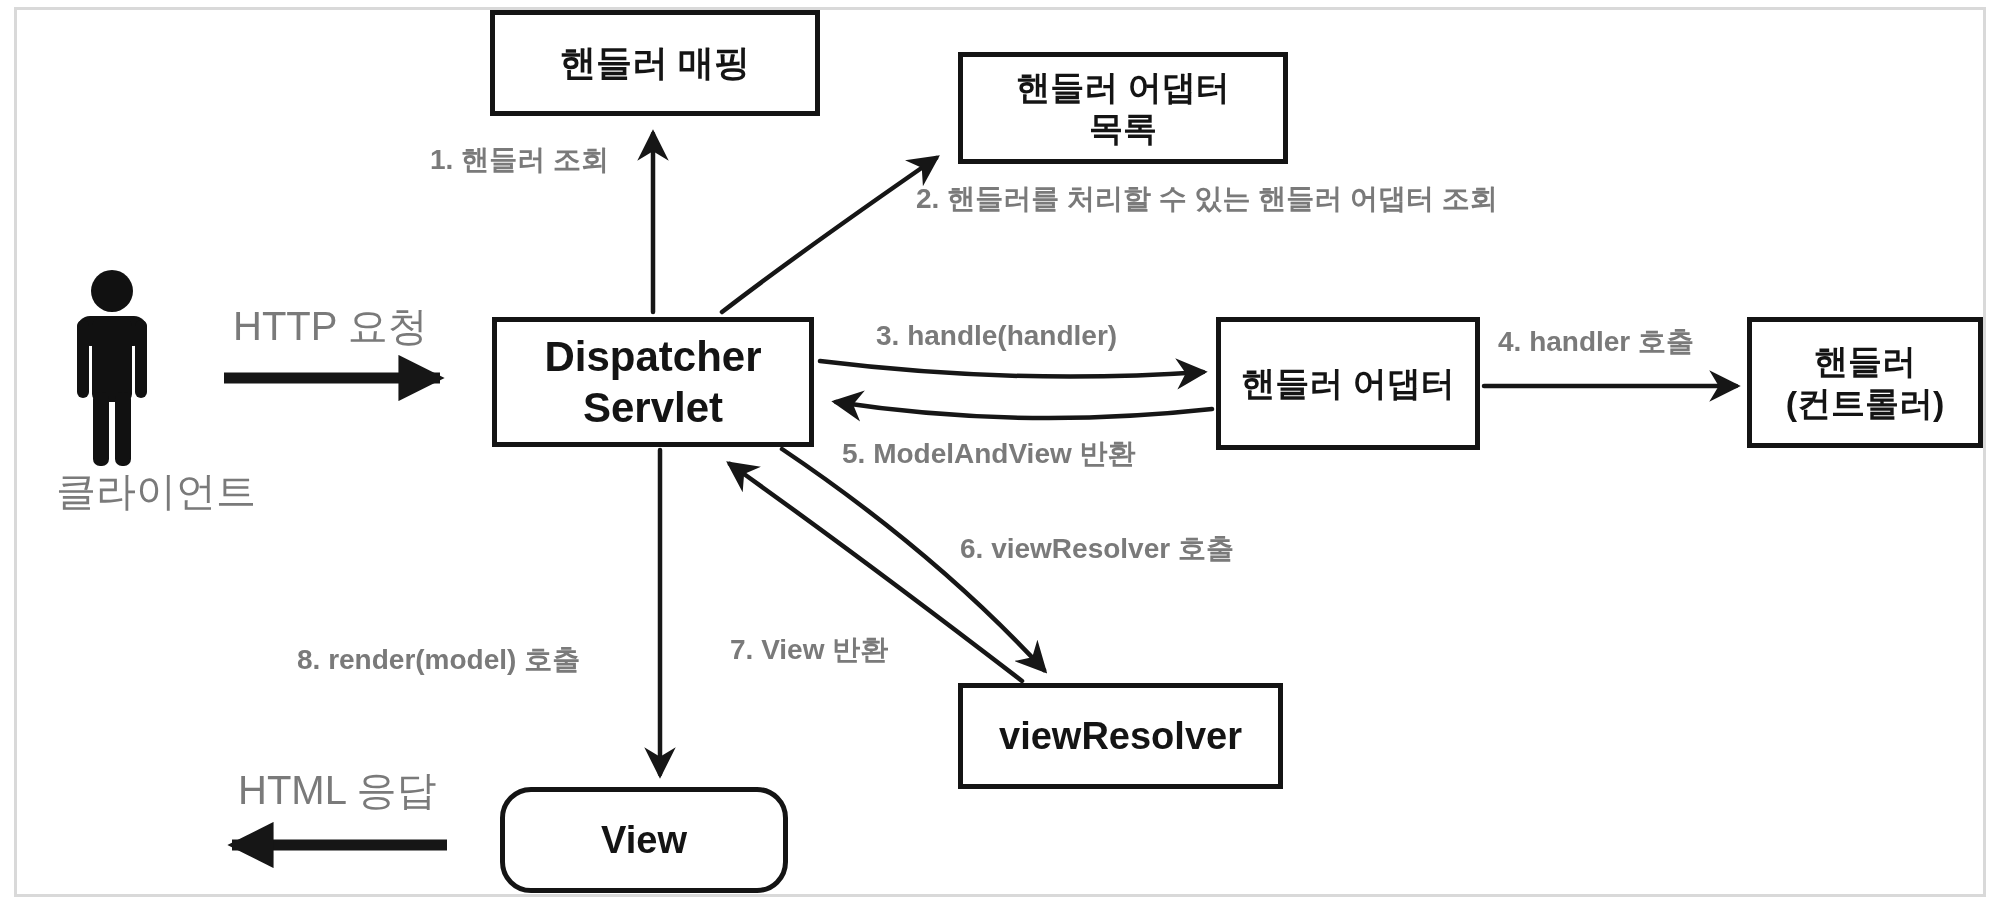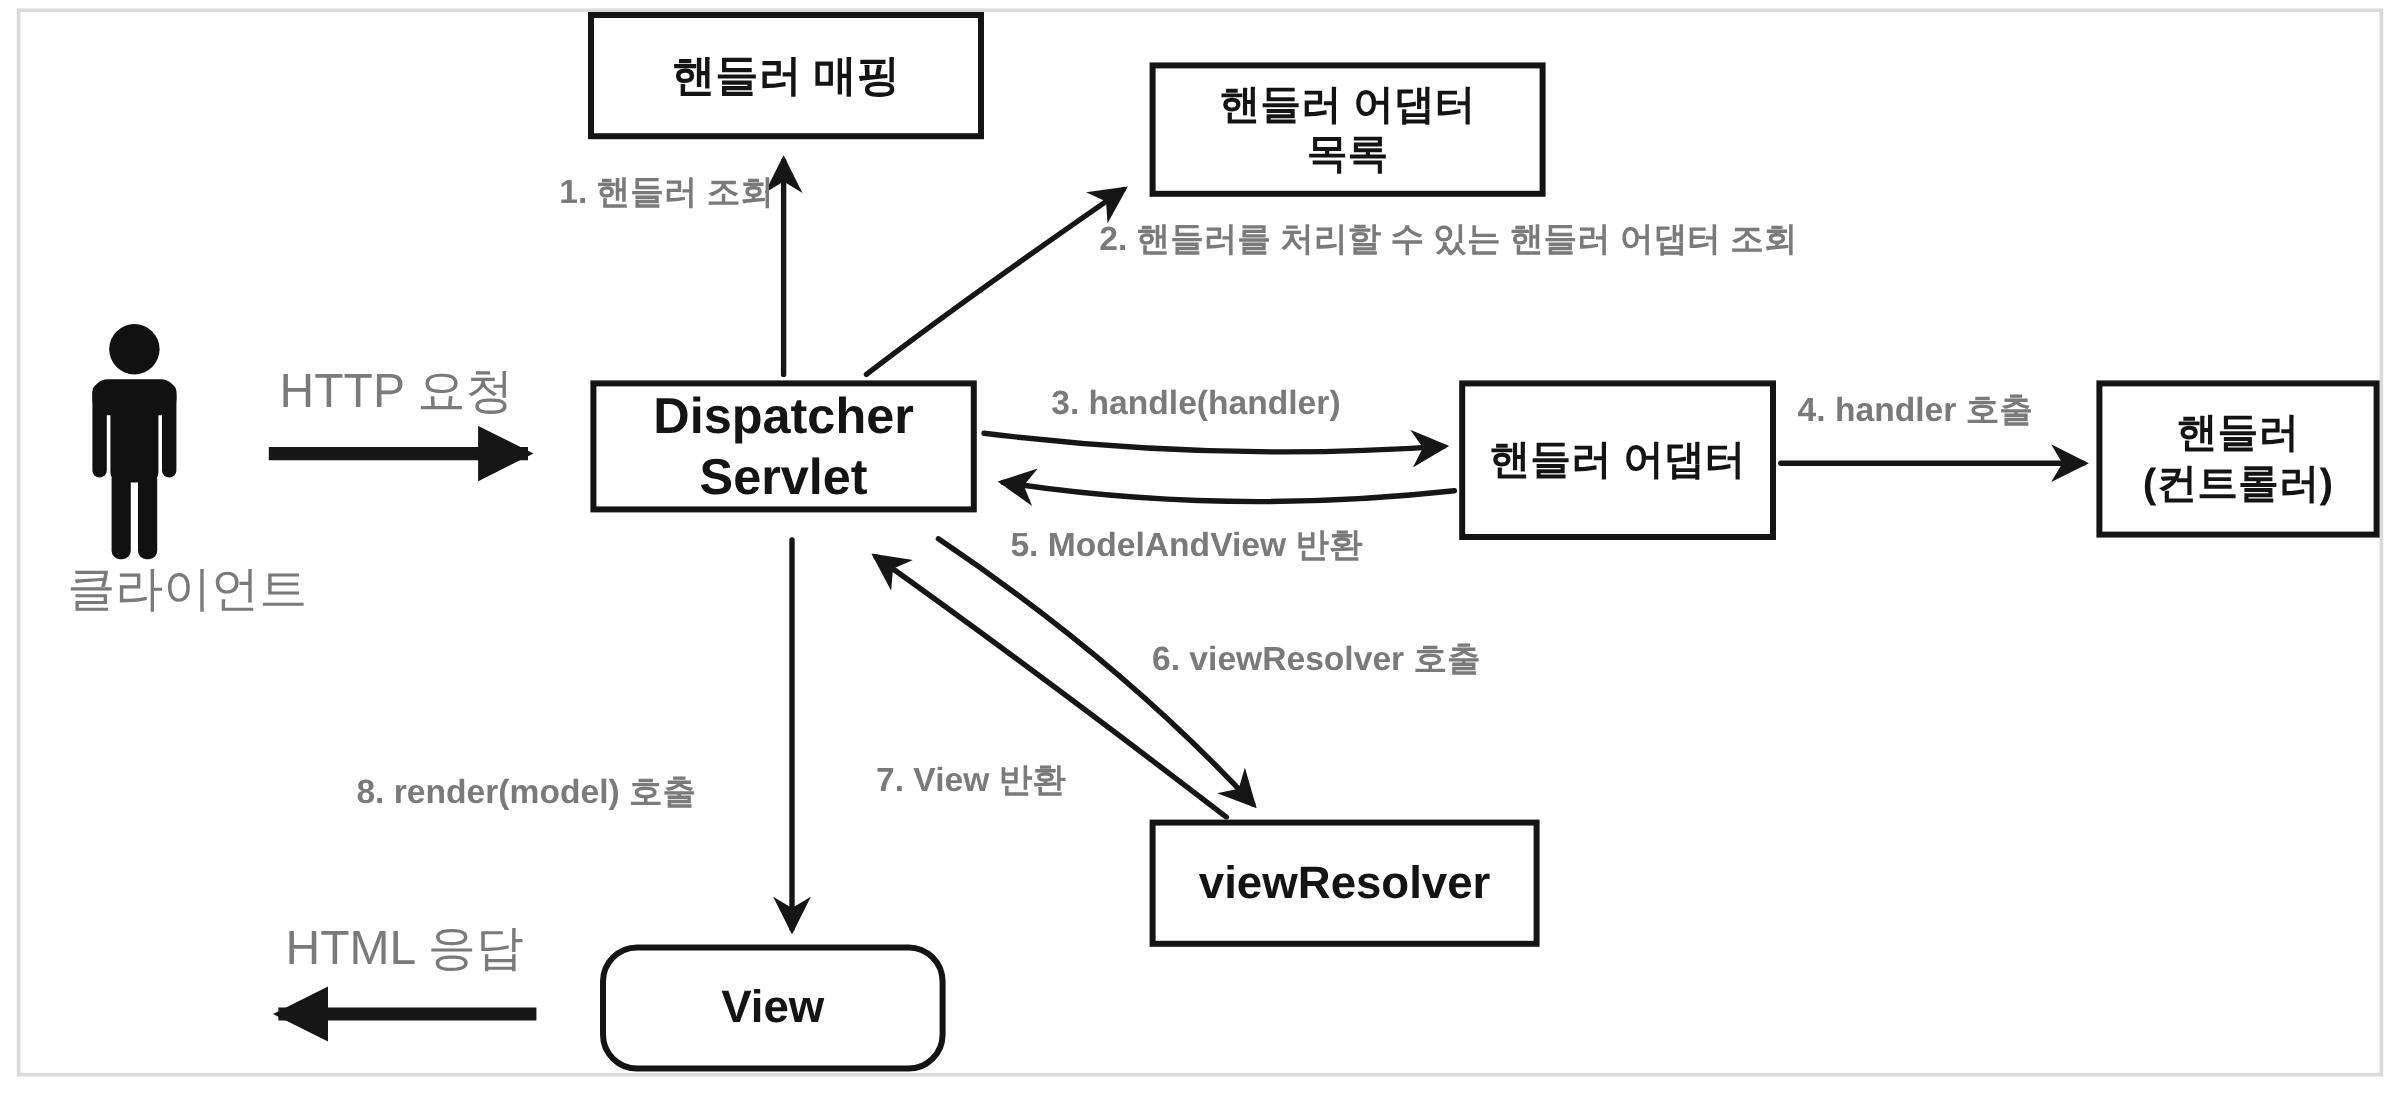--- a/index.html
+++ b/index.html
@@ -71,21 +71,21 @@
 
   <div class="node node-kr" style="left:490px; top:10px; width:330px; height:106px;">
     <span>핸들러 매핑</span>
   </div>
 
   <div class="node node-kr-s" style="left:958px; top:52px; width:330px; height:112px;">
     <span>핸들러 어댑터</span>
     <span>목록</span>
   </div>
 
-  <div class="node node-en" style="left:492px; top:317px; width:322px; height:110px;">
+  <div class="node node-en" style="left:492px; top:317px; width:322px; height:130px;">
     <span>Dispatcher</span>
     <span>Servlet</span>
   </div>
 
   <div class="node node-kr-s" style="left:1216px; top:317px; width:264px; height:133px;">
     <span>핸들러 어댑터</span>
   </div>
 
   <div class="node node-kr-s" style="left:1747px; top:317px; width:236px; height:131px;">
     <span>핸들러</span>
@@ -93,21 +93,21 @@
   </div>
 
   <div class="node node-en" style="left:958px; top:683px; width:325px; height:106px; font-size:38px;">
     <span>viewResolver</span>
   </div>
 
   <div class="node node-en" style="left:500px; top:787px; width:288px; height:106px; font-size:38px;border-radius:31px;">
     <span>View</span>
   </div>
 
-  <div class="steplabel" style="left:430px; top:146px;margin-left:36px;">1. 핸들러 조회</div>
+  <div class="steplabel" style="left:430px; top:146px;">1. 핸들러 조회</div>
   <div class="steplabel" style="left:916px; top:185px;">2. 핸들러를 처리할 수 있는 핸들러 어댑터 조회</div>
   <div class="steplabel" style="left:876px; top:322px;">3. handle(handler)</div>
   <div class="steplabel" style="left:1498px; top:328px;">4. handler 호출</div>
   <div class="steplabel" style="left:842px; top:440px;">5. ModelAndView 반환</div>
   <div class="steplabel" style="left:960px; top:535px;">6. viewResolver 호출</div>
   <div class="steplabel" style="left:730px; top:636px;text-align:right;">7. View 반환</div>
   <div class="steplabel" style="left:297px; top:628px;margin-top:18px;">8. render(model) 호출</div>
 
   <div class="biglabel" style="left:233px; top:306px;text-align:right;">HTTP 요청</div>
   <div class="biglabel" style="left:238px; top:770px;">HTML 응답</div>

